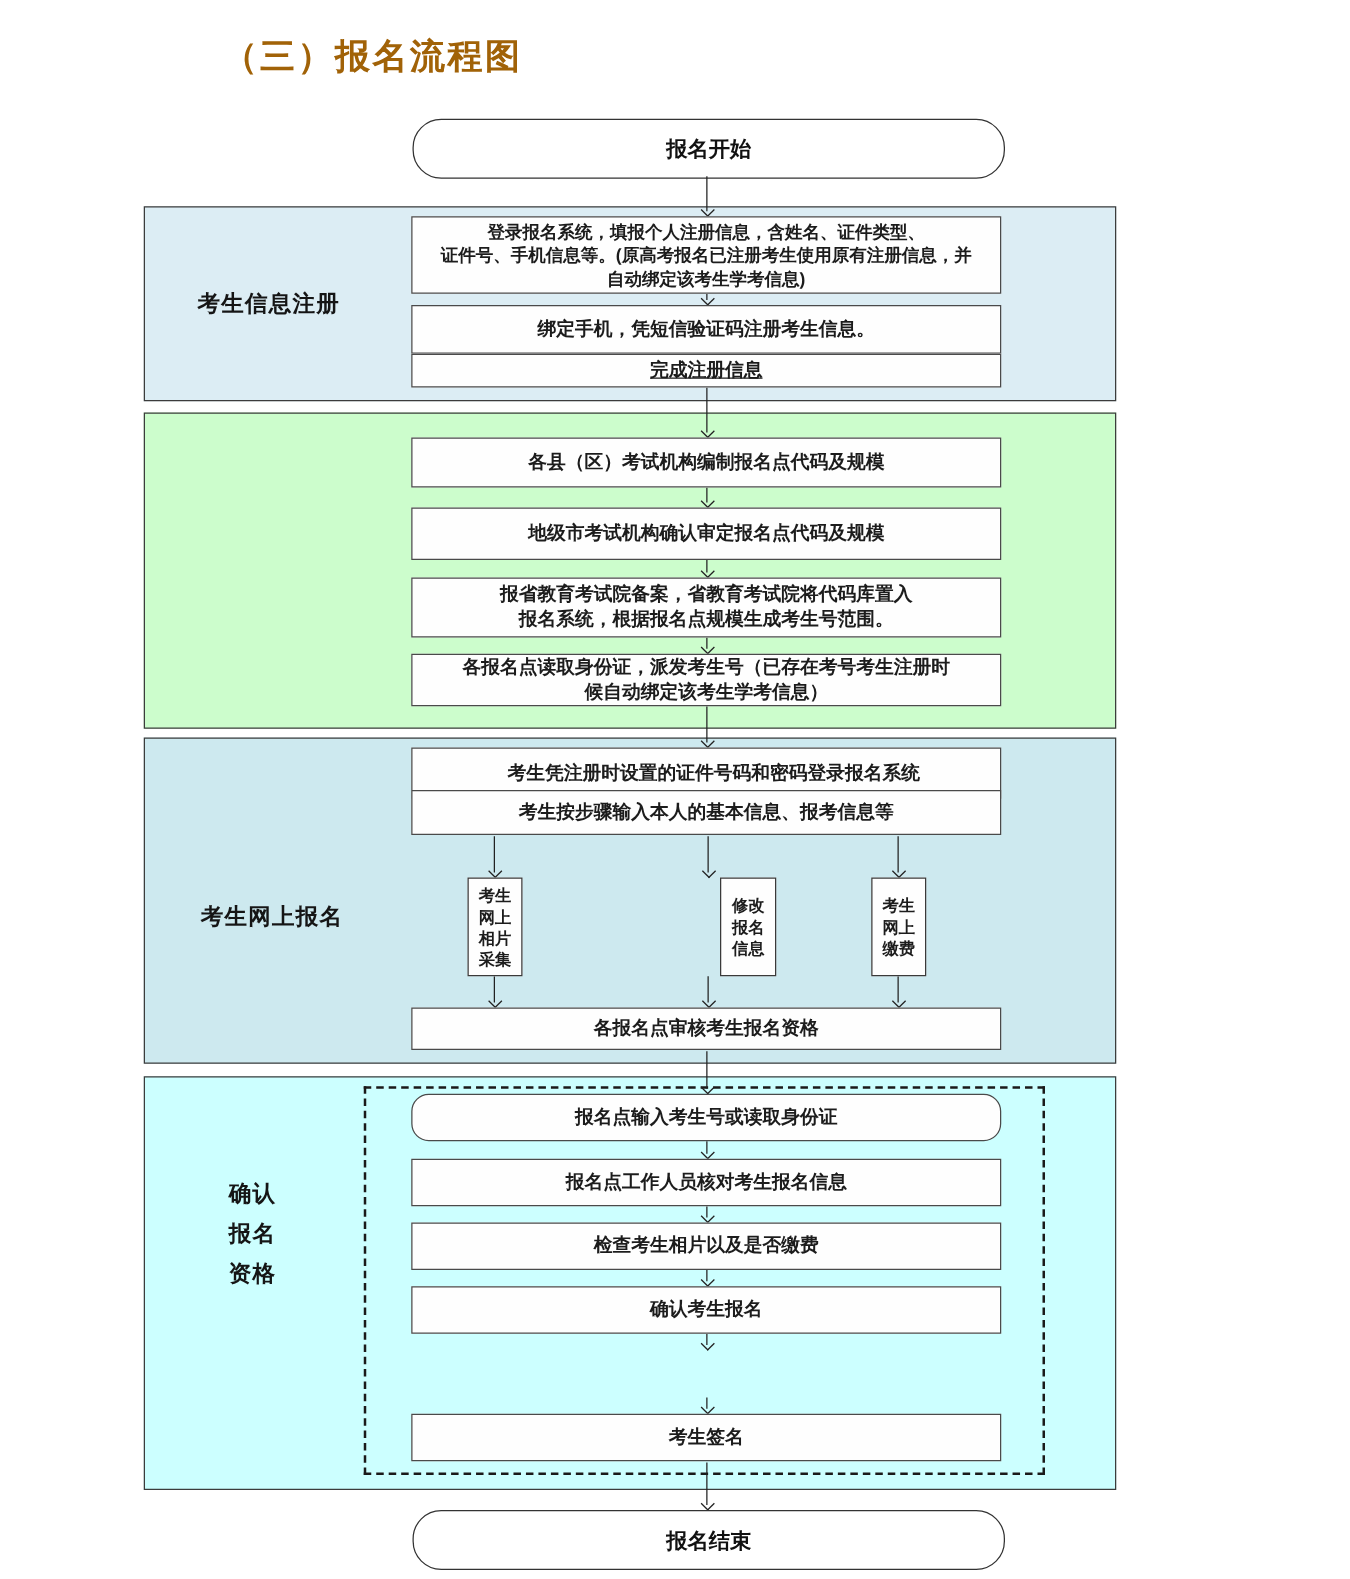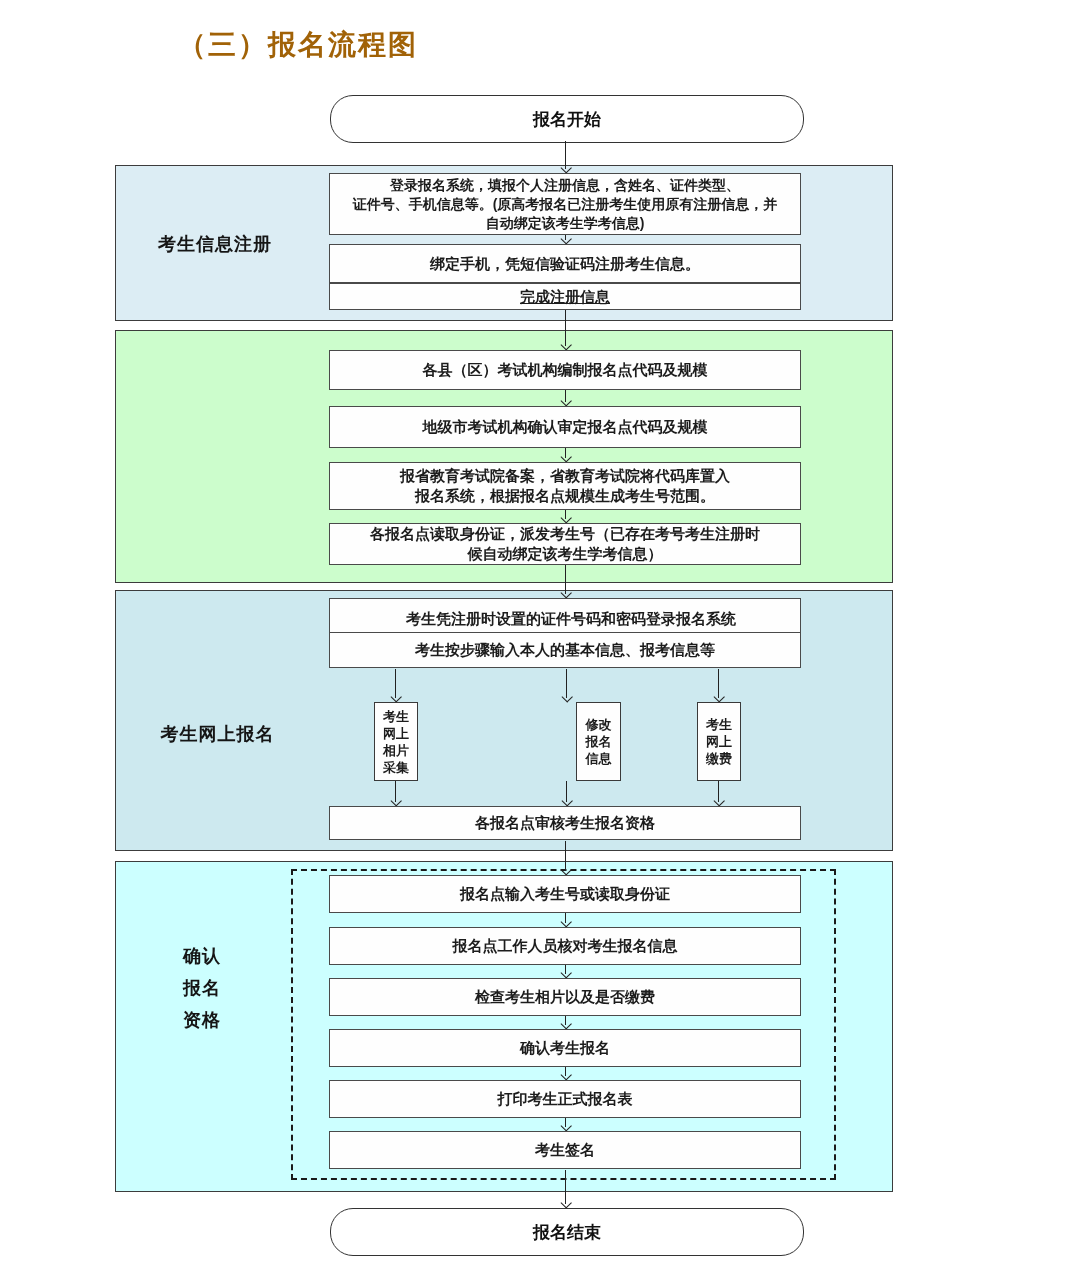--- a/index.html
+++ b/index.html
@@ -109,22 +109,21 @@
     <div class="ln">信息</div>
   </div>
   <div class="vbox" style="left:697px;top:702px;width:44px;height:79px;">
     <div class="ln">考生</div>
     <div class="ln">网上</div>
     <div class="ln">缴费</div>
   </div>
 
   <div class="fbox" style="left:329px;top:806px;width:472px;height:34px;">各报名点审核考生报名资格</div>
 
-  <div class="fbox" style="left:329px;top:875px;width:472px;height:38px;">报名点输入考生号或读取身份证</div>
+  <div class="fbox" style="left:329px;top:875px;width:472px;height:38px;border-radius:14px;">报名点输入考生号或读取身份证</div>
   <div class="fbox" style="left:329px;top:927px;width:472px;height:38px;">报名点工作人员核对考生报名信息</div>
   <div class="fbox" style="left:329px;top:978px;width:472px;height:38px;">检查考生相片以及是否缴费</div>
   <div class="fbox" style="left:329px;top:1029px;width:472px;height:38px;">确认考生报名</div>
-  <div class="fbox" style="left:329px;top:1080px;width:472px;height:38px;">打印考生正式报名表</div>
   <div class="fbox" style="left:329px;top:1131px;width:472px;height:38px;">考生签名</div>
 
   <div class="terminal" style="left:330px;top:1208px;">报名结束</div>
 
 </div>
 
 </body></html>

